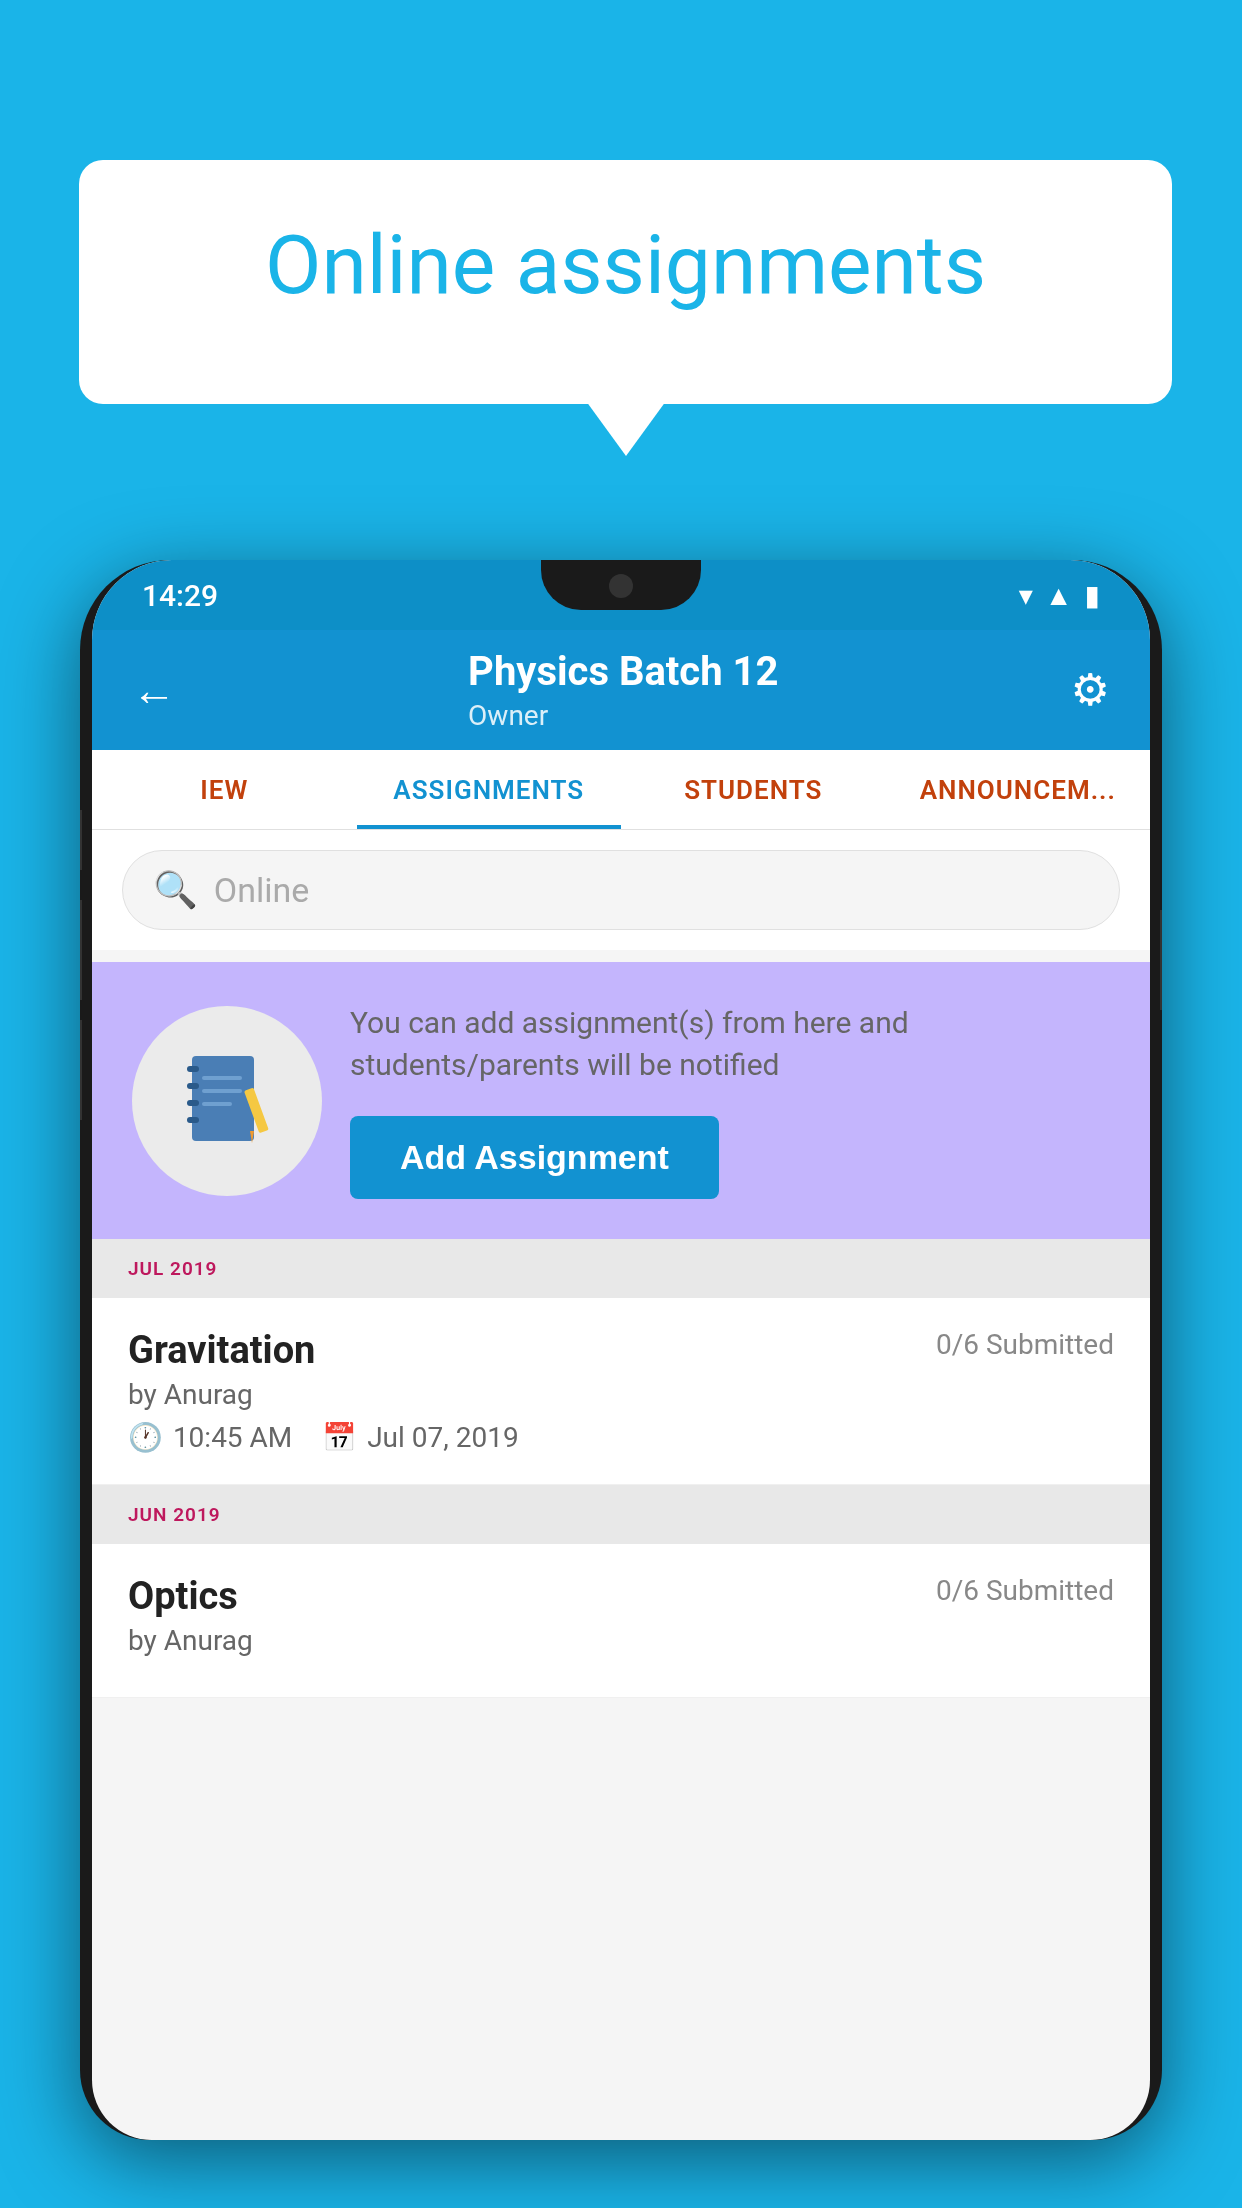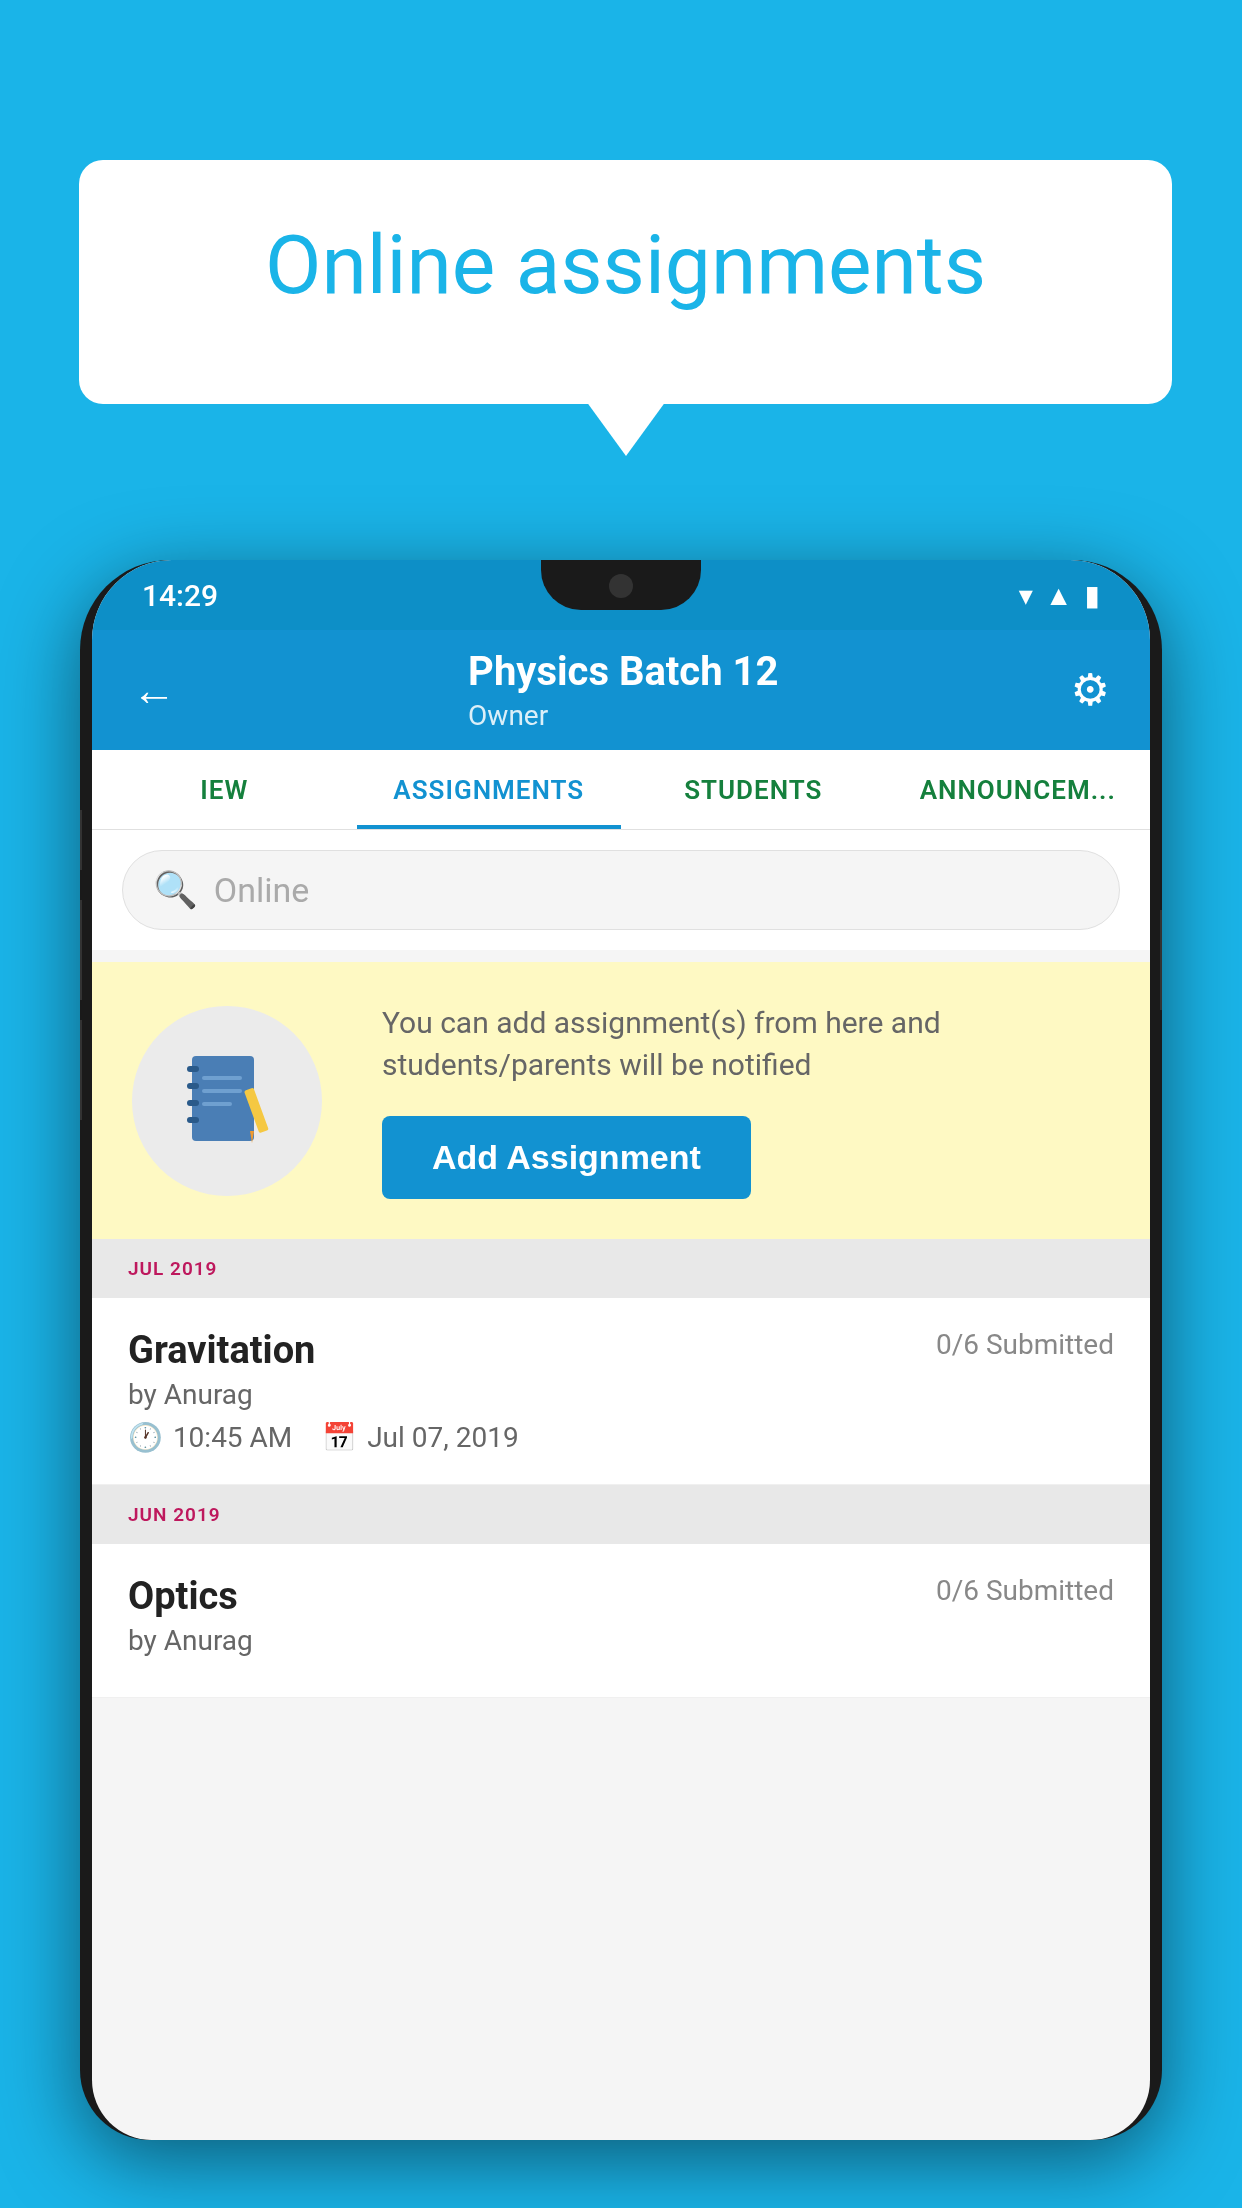--- a/index.html
+++ b/index.html
@@ -174,21 +174,21 @@
       overflow: hidden;
     }
 
     .tab-item {
       flex: 1;
       display: flex;
       align-items: center;
       justify-content: center;
       font-size: 26px;
       font-weight: 600;
-      color: #15803d;
+      color: #c2410c;
       letter-spacing: 1px;
       text-transform: uppercase;
       position: relative;
       cursor: pointer;
     }
 
     .tab-item.active {
       color: #1292d1;
     }
 
@@ -223,25 +223,25 @@
       font-size: 36px;
     }
 
     .search-text {
       color: #aaa;
       font-size: 34px;
     }
 
     
     .promo-card {
-      background: #fef9c3;
+      background: #c4b5fd;
       padding: 40px 40px;
       display: flex;
       align-items: center;
-      gap: 60px;
+      gap: 28px;
       margin-top: 12px;
     }
 
     .promo-icon-circle {
       width: 190px;
       height: 190px;
       min-width: 190px;
       background: #ebebeb;
       border-radius: 50%;
       display: flex;

